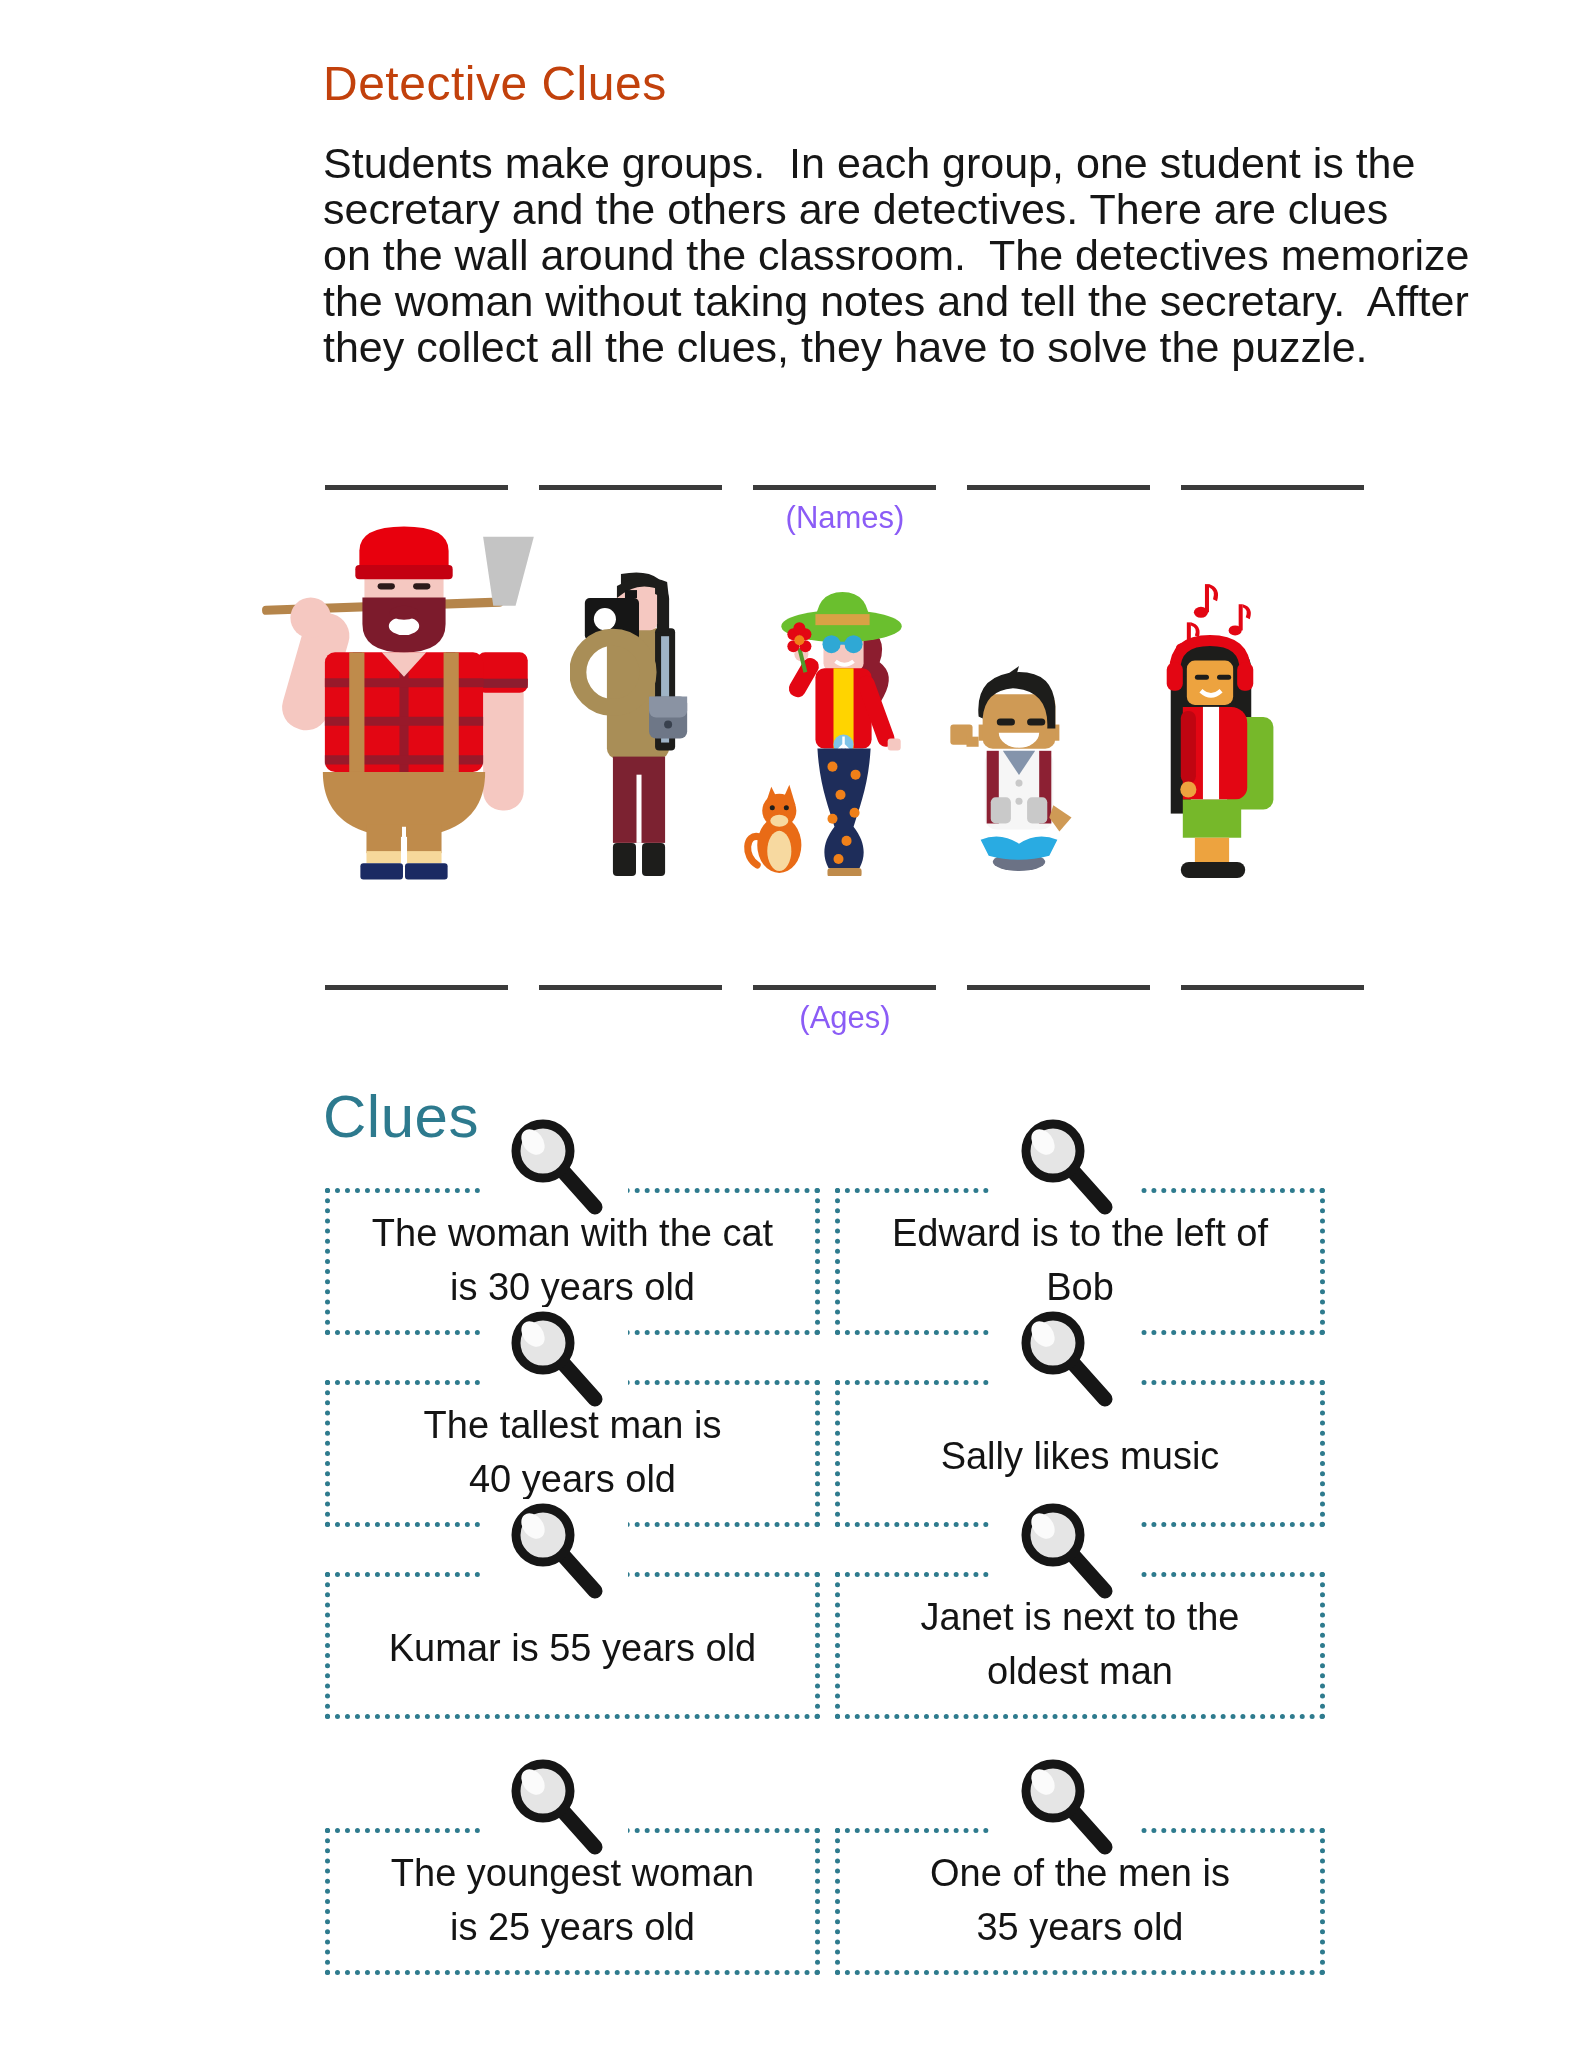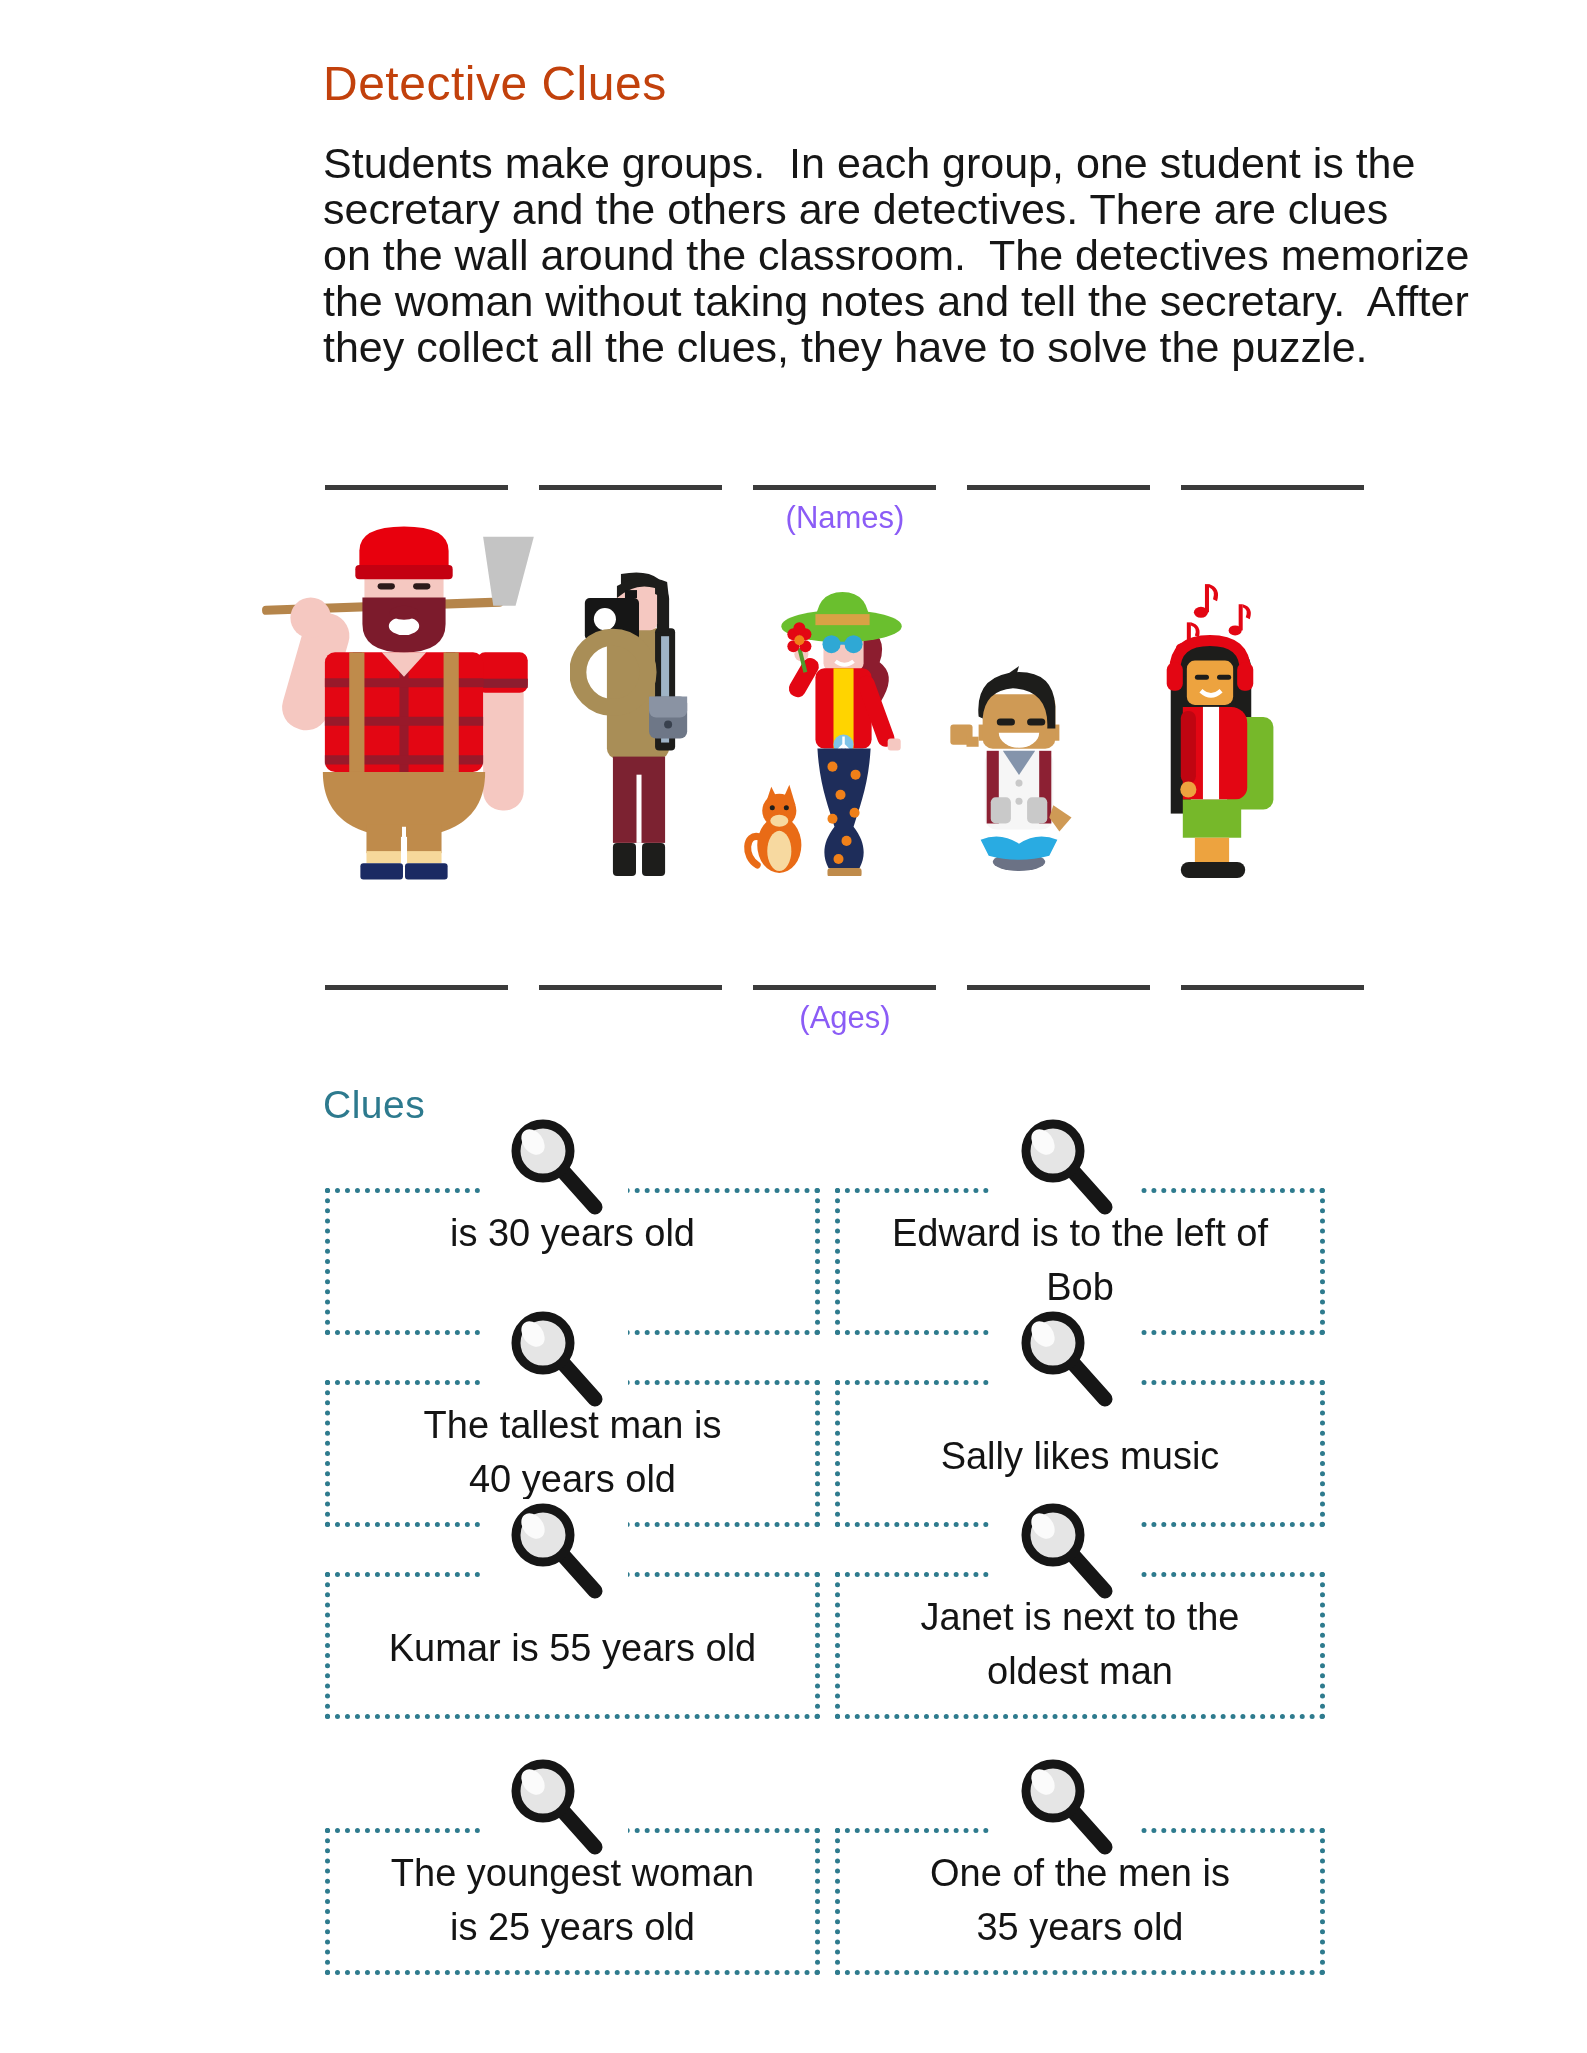--- a/index.html
+++ b/index.html
@@ -16,21 +16,21 @@
 
   .blank-row { position:absolute; left:325px; display:flex; gap:31px; }
   .blank { width:183px; height:0; border-top:5px solid #3b3b3b; }
   .row-label { position:absolute; left:735px; width:220px; text-align:center; font-size:31px; color:#8b5cf6; }
 
   .char { position:absolute; }
   .char svg { display:block; width:100%; height:100%; }
 
   .clues-heading {
     position:absolute; left:323px; top:1084px;
-    font-size:39px; line-height:1.1; color:#2d7a8e; letter-spacing:0.5px;
+    font-size:60px; line-height:1.1; color:#2d7a8e; letter-spacing:0.5px;
   }
 
   .clue-box { position:absolute; border:5px dotted #2e7b8e; background:#fff; }
   .clue-lines {
     position:absolute; left:0; right:0; top:0; bottom:0;
     display:flex; flex-direction:column; align-items:center; justify-content:flex-start;
     padding-top:20px; row-gap:13px; font-size:38px; line-height:41px; color:#141414;
     text-align:center;
   }
   .clue-lines.single { justify-content:center; padding-top:6px; }
@@ -250,20 +250,21 @@
 
   <div class="clue-box" style="left:325px; top:1188px; width:485px; height:137px;">
     <div class="mag-wrap">
       <svg viewBox="0 0 100 100">
           <line x1="57" y1="55" x2="90" y2="92" stroke="#161616" stroke-width="15" stroke-linecap="round"></line>
           <circle cx="38" cy="36" r="27" fill="#e5e5e5" stroke="#161616" stroke-width="9"></circle>
           <ellipse cx="28" cy="27" rx="10" ry="14" fill="#fbfbfb" transform="rotate(-38 28 27)"></ellipse>
         </svg>
     </div>
     <div class="clue-lines">
+      <div>The woman with the cat</div>
       <div>is 30 years old</div>
     </div>
   </div>
 
   <div class="clue-box" style="left:835px; top:1188px; width:480px; height:137px;">
     <div class="mag-wrap">
       <svg viewBox="0 0 100 100">
           <line x1="57" y1="55" x2="90" y2="92" stroke="#161616" stroke-width="15" stroke-linecap="round"></line>
           <circle cx="38" cy="36" r="27" fill="#e5e5e5" stroke="#161616" stroke-width="9"></circle>
           <ellipse cx="28" cy="27" rx="10" ry="14" fill="#fbfbfb" transform="rotate(-38 28 27)"></ellipse>

